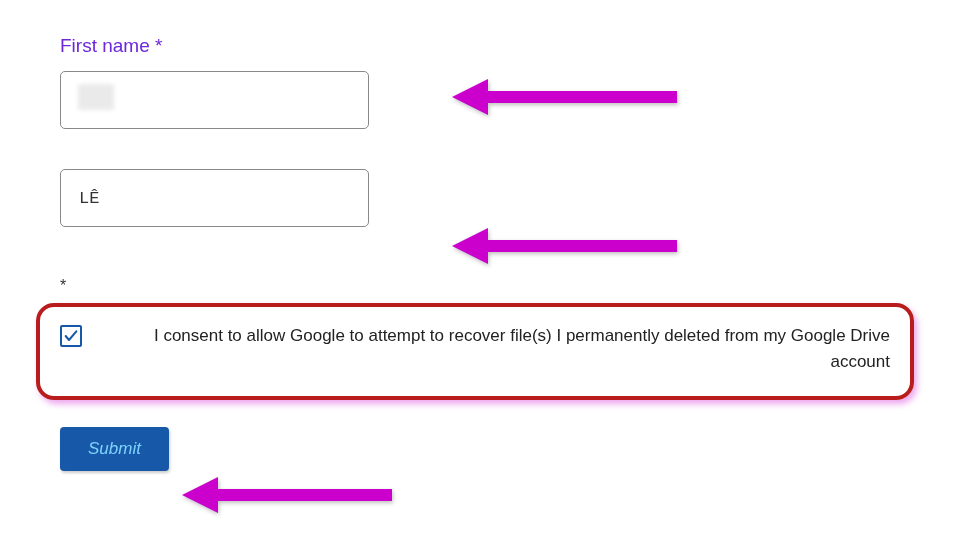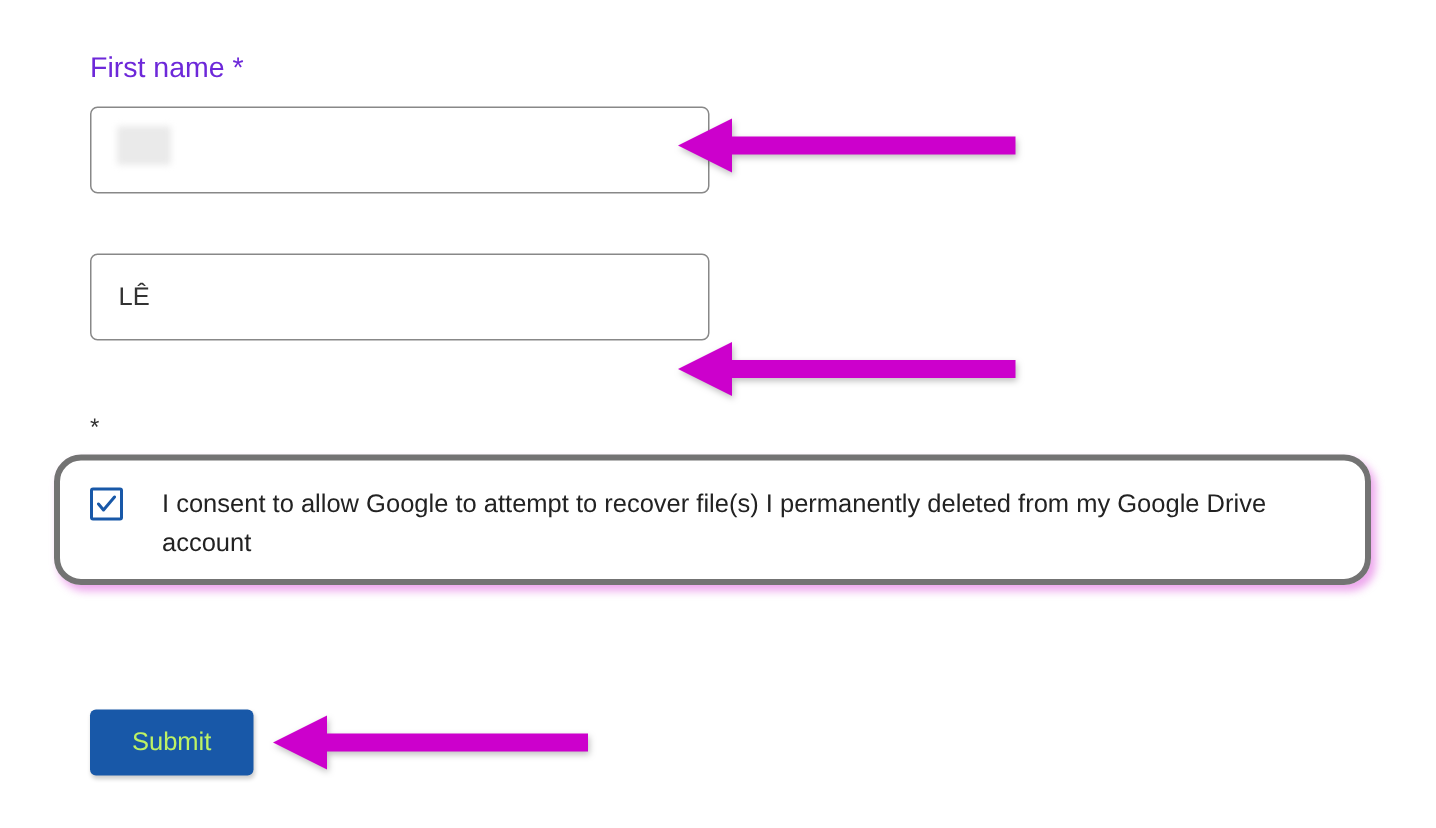--- a/index.html
+++ b/index.html
@@ -18,29 +18,30 @@
       margin-bottom: 40px;
     }
     .field-label {
       font-size: 19px;
       color: #6d28d9;
       margin-bottom: 14px;
       display: block;
       font-weight: 400;
     }
     .text-input {
-      width: 413px;
+      width: 309px;
       height: 58px;
       border: 1px solid #888;
       border-radius: 5px;
       padding: 0 18px;
       font-size: 17px;
       color: #333;
       background: #fff;
       outline: none;
+      font-family: Liberation Mono, monospace;
     }
     .blurred-content {
       position: absolute;
       left: 78px;
       top: 84px;
       width: 36px;
       height: 26px;
       background: #eaeaea;
       filter: blur(2px);
       border-radius: 2px;
@@ -49,29 +50,30 @@
       margin-top: 50px;
     }
     .required-mark {
       font-size: 16px;
       color: #333;
       margin-bottom: 8px;
       display: block;
     }
     .consent-box {
       position: relative;
-      border: 4px solid #737373;
+      border: 4px solid #b91c1c;
       border-radius: 18px;
-      padding: 16px 20px 10px 20px;
+      padding: 16px 20px 20px 20px;
       margin-left: -24px;
       width: 878px;
       box-shadow: 3px 4px 6px rgba(204,0,204,0.35);
       display: flex;
       align-items: flex-start;
       gap: 26px;
+      text-align: right;
     }
     .checkbox-wrap {
       flex-shrink: 0;
       margin-top: 2px;
     }
     .checkbox {
       width: 22px;
       height: 22px;
       border: 2px solid #1858a8;
       border-radius: 2px;
@@ -84,29 +86,30 @@
       width: 16px;
       height: 16px;
     }
     .consent-text {
       font-size: 17px;
       color: #222;
       line-height: 1.55;
     }
     .submit-btn {
       display: inline-block;
-      margin-top: 83px;
+      margin-top: 27px;
       background: #1858a8;
-      color: #bef264;
+      color: #7dd3fc;
       border: none;
       border-radius: 4px;
       padding: 12px 28px;
       font-size: 17px;
       cursor: pointer;
       box-shadow: 1px 2px 3px rgba(0,0,0,0.2);
+      font-style: italic;
     }
     
     .arrow {
       position: absolute;
       pointer-events: none;
       filter: drop-shadow(1px 2px 2px rgba(0,0,0,0.25));
     }
     .arrow-1 { left: 452px; top: 77px; }
     .arrow-2 { left: 452px; top: 226px; }
     .arrow-3 { left: 182px; top: 475px; }

